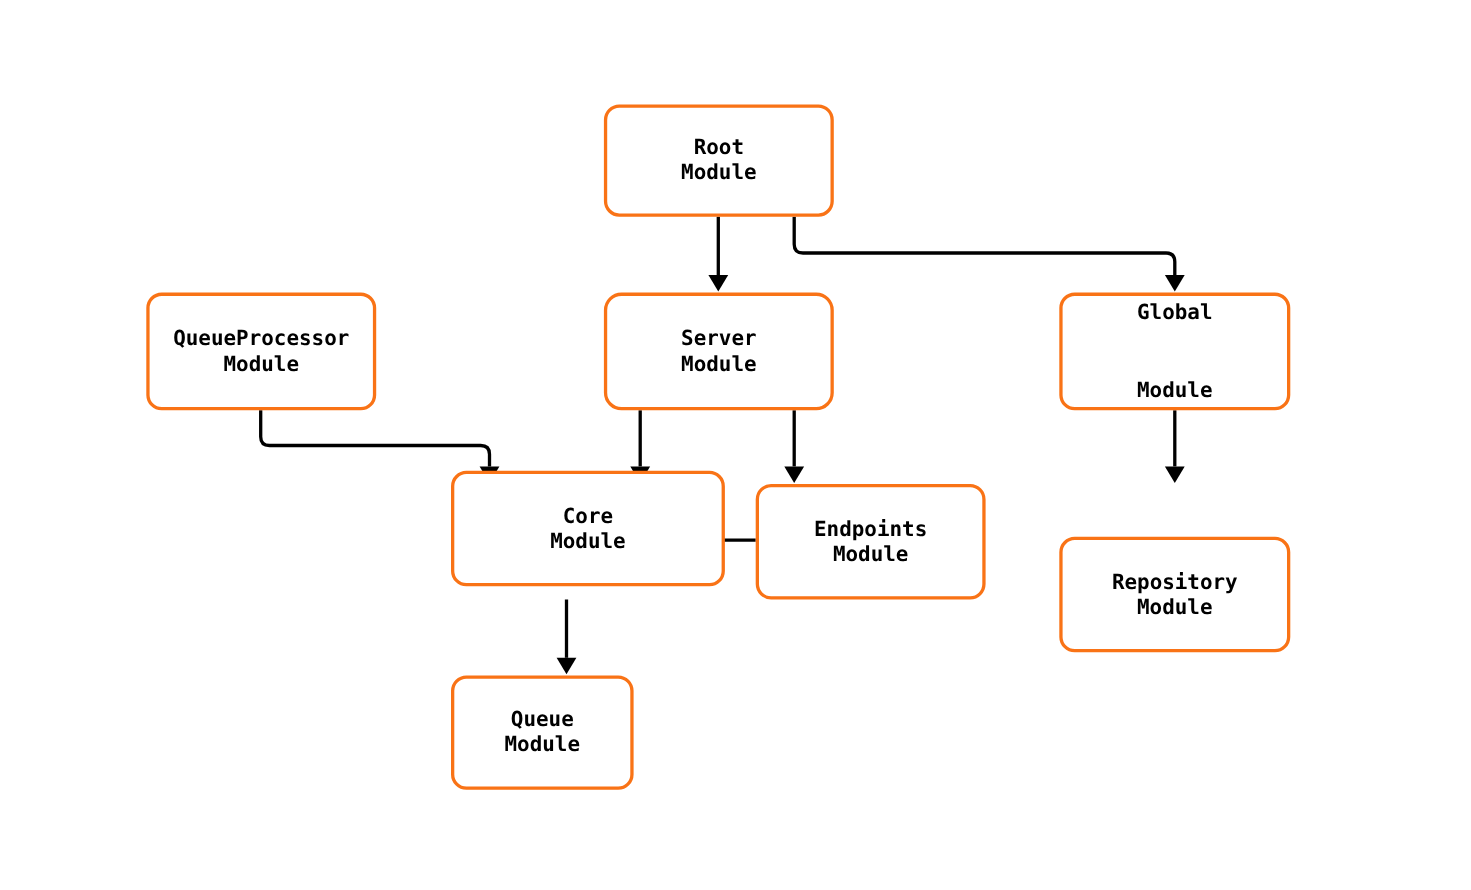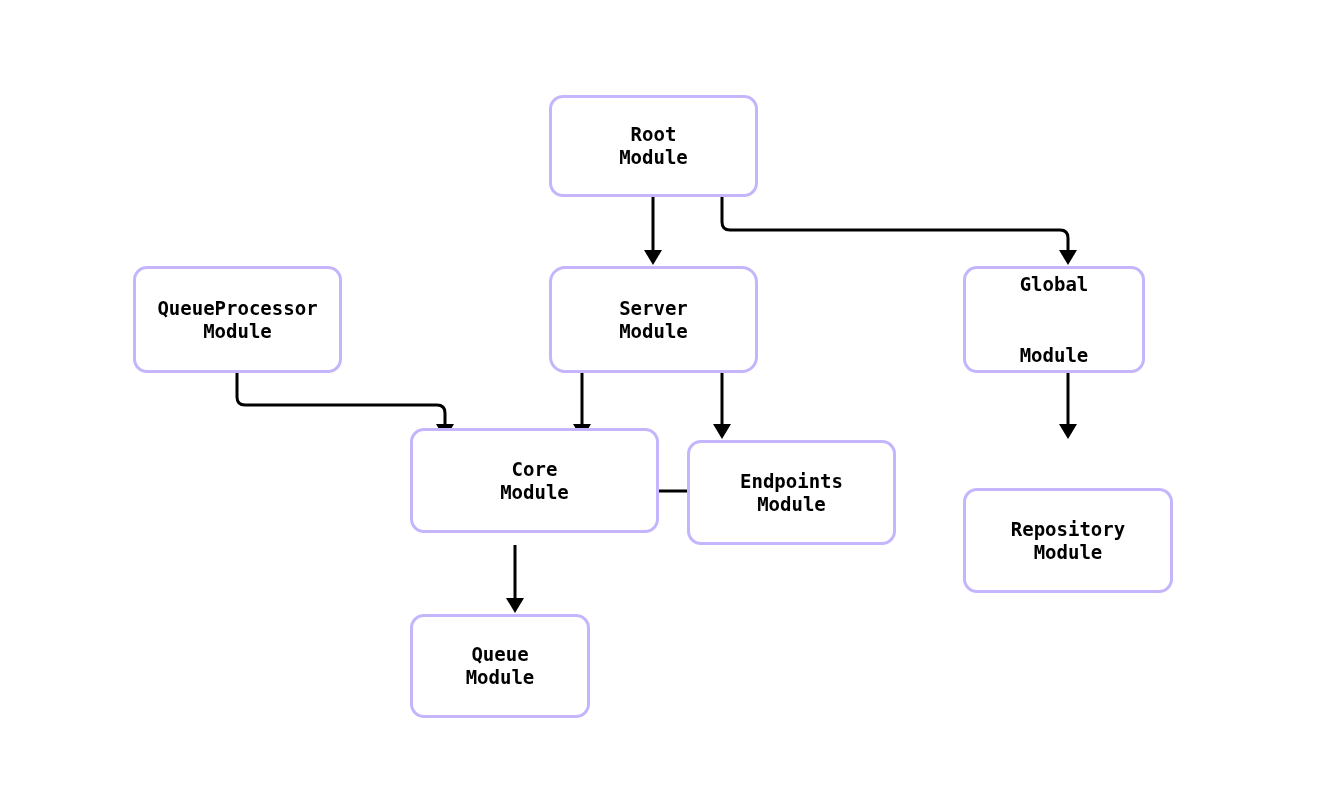--- a/index.html
+++ b/index.html
@@ -22,21 +22,21 @@
     position: absolute;
     left: 0;
     top: 0;
     width: 1337px;
     height: 809px;
   }
   .node {
     position: absolute;
     box-sizing: border-box;
     background: #ffffff;
-    border: 3px solid #c4b5fd;
+    border: 3px solid #f97316;
     border-radius: 14px;
     display: flex;
     flex-direction: column;
     align-items: center;
     justify-content: center;
     z-index: 2;
   }
   .node-label {
     font-family: "DejaVu Sans Mono", "Liberation Mono", monospace;
     font-size: 19px;
@@ -104,38 +104,38 @@
   <div class="node" style="left:133px; top:266px; width:209px; height:107px;border-radius:14px;">
     <div class="node-label">QueueProcessor</div>
     <div class="node-label">Module</div>
   </div>
 
   <div class="node" style="left:549px; top:266px; width:209px; height:107px;border-radius:16px;">
     <div class="node-label">Server</div>
     <div class="node-label">Module</div>
   </div>
 
-  <div class="node" style="left:963px; top:266px; width:182px; height:107px;gap:48px;">
+  <div class="node" style="left:963px; top:266px; width:210px; height:107px;gap:48px;">
     <div class="node-label">Global</div>
     <div class="node-label">Module</div>
   </div>
 
   <div class="node" style="left:410px; top:428px; width:249px; height:105px;">
     <div class="node-label">Core</div>
     <div class="node-label">Module</div>
   </div>
 
   <div class="node" style="left:687px; top:440px; width:209px; height:105px;">
     <div class="node-label">Endpoints</div>
     <div class="node-label">Module</div>
   </div>
 
   <div class="node" style="left:963px; top:440px; width:210px; height:105px;margin-top:48px;">
     <div class="node-label">Repository</div>
     <div class="node-label">Module</div>
   </div>
 
-  <div class="node" style="left:410px; top:614px; width:180px; height:104px;">
+  <div class="node" style="left:410px; top:614px; width:166px; height:104px;">
     <div class="node-label">Queue</div>
     <div class="node-label">Module</div>
   </div>
 
 </div>
 
 </body></html>

